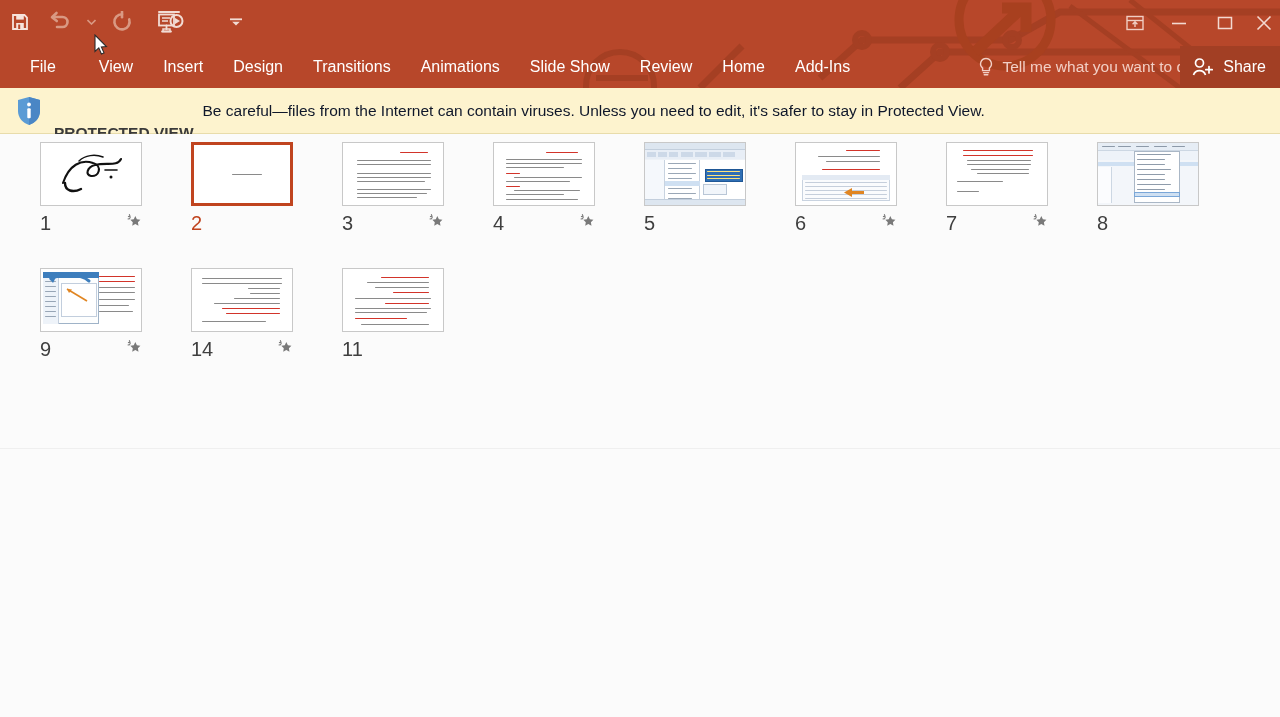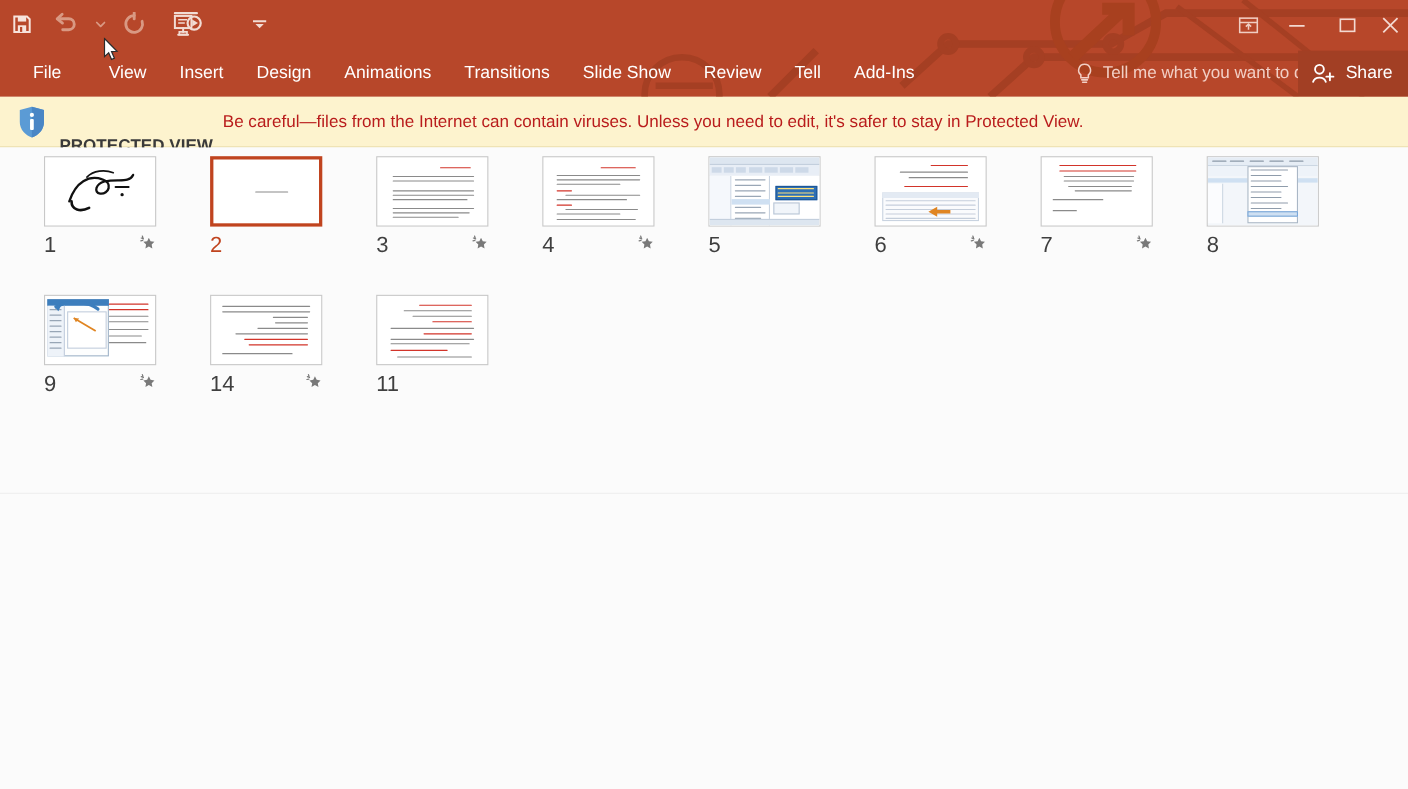--- a/index.html
+++ b/index.html
@@ -86,21 +86,21 @@
   .pv-bar {
     position: relative;
     width: 1280px; height: 46px;
     background: #fdf3ce;
     border-bottom: 1px solid #e8dcab;
     display: flex; align-items: center;
     padding: 0 12px 0 16px;
   }
   .pv-icon { width: 26px; height: 30px; flex: 0 0 auto; margin-right: 12px; }
   .pv-strong { font-size: 15.5px; font-weight: bold; color: #3a3a3a; margin-right: 9px; white-space: nowrap; margin-top: 44px; }
-  .pv-text { font-size: 15.5px; color: #b91c1c; white-space: nowrap; }
+  .pv-text { font-size: 15.5px; color: #0f172a; white-space: nowrap; }
   .pv-btn {
     margin-left: auto;
     height: 30px; padding: 0 16px;
     background: #ffffff; border: 1px solid #b5b5b5;
     color: #2a2a2a; font-size: 15.5px;
     display: flex; align-items: center; justify-content: center;
     white-space: nowrap;
     font-family: "Liberation Sans", sans-serif;
   }
 
@@ -257,25 +257,25 @@
         <path d="M1.5 1.5 L14.5 14.5 M14.5 1.5 L1.5 14.5" stroke="#f3d9d1" stroke-width="1.6"></path>
       </svg>
     </div>
   </div>
 
   <div class="tab-row">
     <div class="tab file">File</div>
     <div class="tab">View</div>
     <div class="tab">Insert</div>
     <div class="tab">Design</div>
+    <div class="tab">Transitions</div>
     <div class="tab">Animations</div>
-    <div class="tab">Transitions</div>
     <div class="tab">Slide Show</div>
     <div class="tab">Review</div>
-    <div class="tab">Tell</div>
+    <div class="tab">Home</div>
     <div class="tab">Add-Ins</div>
   </div>
 
   <div class="tellme">
     <svg width="16" height="20" viewBox="0 0 16 20">
       <path d="M8 1.5 a5.4 5.4 0 0 0 -3.4 9.6 V13.6 h6.8 V11.1 A5.4 5.4 0 0 0 8 1.5 Z" fill="none" stroke="#f2cfc5" stroke-width="1.4"></path>
       <path d="M5.4 15.6 H10.6 M6.2 17.7 H9.8" stroke="#f2cfc5" stroke-width="1.4" stroke-linecap="round"></path>
     </svg>
     <span>Tell me what you want to do.</span>
   </div>

